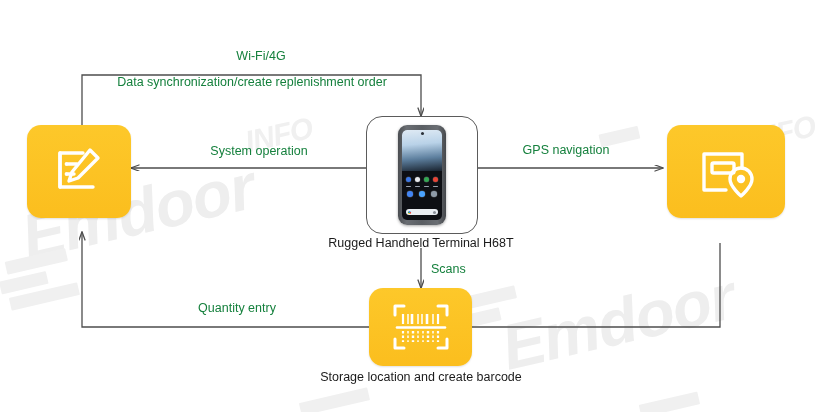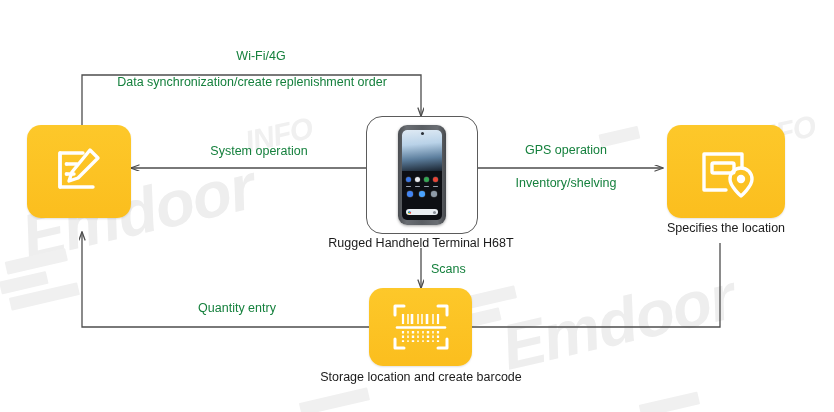--- a/index.html
+++ b/index.html
@@ -225,21 +225,20 @@
   <div class="node tile" style="left:667px; top:125px; width:118px; height:93px;">
     <svg width="64" height="58" viewBox="0 0 64 58">
       <g fill="none" stroke="#ffffff" stroke-width="3.4" stroke-linecap="round" stroke-linejoin="round">
         <path d="M48,25 L48,11 L10,11 L10,47 L32,47"></path>
         <rect x="18" y="20" width="22" height="10" rx="1.5"></rect>
         <path d="M47,25 C53.5,25 58,30 58,36.3 C58,43.5 47,53 47,53 C47,53 36,43.5 36,36.3 C36,30 40.5,25 47,25 Z"></path>
       </g>
       <circle cx="47" cy="36" r="4.2" fill="#ffffff"></circle>
     </svg>
   </div>
-  <div class="node-caption" style="left:646px; top:221px; width:160px;">Specifies the location</div>
 
   <div class="node tile" style="left:369px; top:288px; width:103px; height:78px;">
     <svg width="62" height="56" viewBox="0 0 62 56">
       <g fill="none" stroke="#ffffff" stroke-width="3" stroke-linecap="round" stroke-linejoin="round">
         <path d="M5,16 L5,7 L14,7"></path>
         <path d="M48,7 L57,7 L57,16"></path>
         <path d="M57,40 L57,49 L48,49"></path>
         <path d="M14,49 L5,49 L5,40"></path>
       </g>
       <g stroke="#ffffff" stroke-linecap="butt">
@@ -266,21 +265,20 @@
     </svg>
   </div>
   <div class="node-caption" style="left:290px; top:370px; width:262px;">Storage location and create barcode</div>
 
   <div class="edge-label center" style="left:261px; top:49px;">Wi-Fi/4G</div>
 
   <div class="edge-label center" style="left:252px; top:75px;">Data synchronization/create replenishment order</div>
 
   <div class="edge-label center" style="left:259px; top:144px;">System operation</div>
 
-  <div class="edge-label center" style="left:566px; top:143px;">GPS operation</div>
-
-  <div class="edge-label center" style="left:566px; top:176px;">Inventory/shelving</div>
+  <div class="edge-label center" style="left:566px; top:143px;">GPS navigation</div>
+
 
   <div class="edge-label" style="left:431px; top:262px;">Scans</div>
 
   <div class="edge-label center" style="left:237px; top:301px;text-align:center;">Quantity entry</div>
 
 </div>
 
 </body></html>

